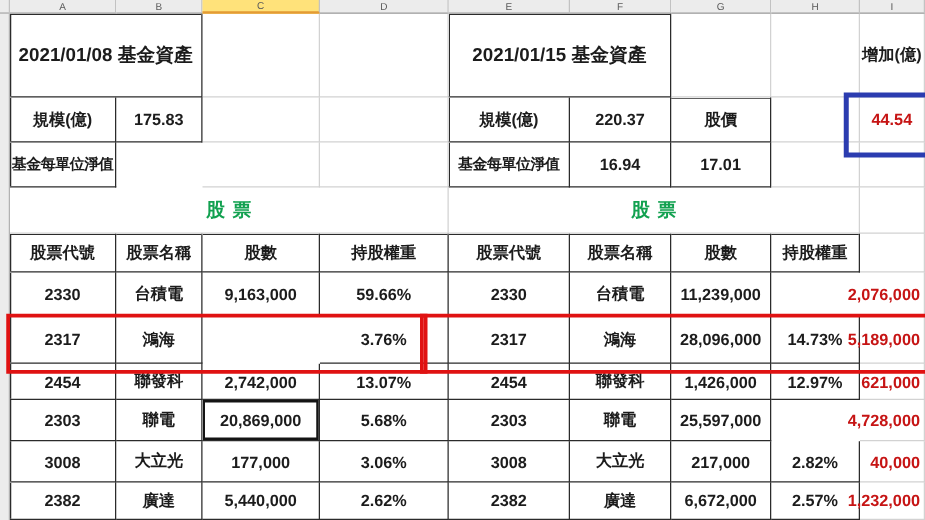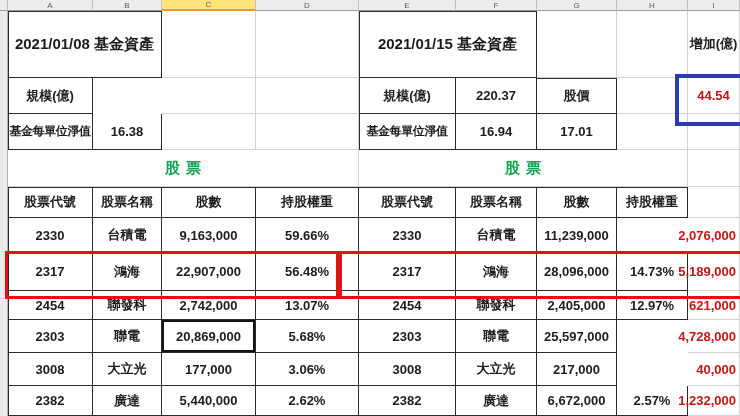--- a/index.html
+++ b/index.html
@@ -52,30 +52,30 @@
 
   <div class="c k ktl title" style="grid-area:2/2/3/4">2021/01/08 基金資產</div>
   <div class="c" style="grid-area:2/4"></div>
   <div class="c" style="grid-area:2/5"></div>
   <div class="c k ktl title" style="grid-area:2/6/3/8">2021/01/15 基金資產</div>
   <div class="c" style="grid-area:2/8"></div>
   <div class="c" style="grid-area:2/9"></div>
   <div class="c" style="grid-area:2/10">增加(億)</div>
 
   <div class="c k kl" style="grid-area:3/2">規模(億)</div>
+  <div class="c k" style="grid-area:3/3">175.83</div>
   <div class="c" style="grid-area:3/4"></div>
   <div class="c" style="grid-area:3/5"></div>
   <div class="c k kl" style="grid-area:3/6">規模(億)</div>
   <div class="c k" style="grid-area:3/7">220.37</div>
   <div class="c k kt" style="grid-area:3/8">股價</div>
   <div class="c" style="grid-area:3/9"></div>
   <div class="c red" style="grid-area:3/10">44.54</div>
 
   <div class="c k kl small" style="grid-area:4/2">基金每單位淨值</div>
-  <div class="c k" style="grid-area:4/3">16.38</div>
   <div class="c" style="grid-area:4/4"></div>
   <div class="c" style="grid-area:4/5"></div>
   <div class="c k kl small" style="grid-area:4/6">基金每單位淨值</div>
   <div class="c k" style="grid-area:4/7">16.94</div>
   <div class="c k" style="grid-area:4/8">17.01</div>
   <div class="c" style="grid-area:4/9"></div>
   <div class="c" style="grid-area:4/10"></div>
 
   <div class="c green" style="grid-area:5/2/6/6">股票</div>
   <div class="c green" style="grid-area:5/6/6/10">股票</div>
@@ -95,54 +95,54 @@
   <div class="c k" style="grid-area:7/3">台積電</div>
   <div class="c k" style="grid-area:7/4">9,163,000</div>
   <div class="c k" style="grid-area:7/5">59.66%</div>
   <div class="c k" style="grid-area:7/6">2330</div>
   <div class="c k" style="grid-area:7/7">台積電</div>
   <div class="c k" style="grid-area:7/8">11,239,000</div>
   <div class="c red right" style="grid-area:7/10">2,076,000</div>
 
   <div class="c k kl" style="grid-area:8/2">2317</div>
   <div class="c k" style="grid-area:8/3">鴻海</div>
-  <div class="c k" style="grid-area:8/4">22,907,000</div>
-  <div class="c k" style="grid-area:8/5">56.48%</div>
+  <div class="c k" style="grid-area:8/5">3.76%</div>
   <div class="c k" style="grid-area:8/6">2317</div>
   <div class="c k" style="grid-area:8/7">鴻海</div>
   <div class="c k" style="grid-area:8/8">28,096,000</div>
   <div class="c k" style="grid-area:8/9">14.73%</div>
   <div class="c red right" style="grid-area:8/10">5,189,000</div>
 
   <div class="c k kl" style="grid-area:9/2">2454</div>
   <div class="c k" style="grid-area:9/3">聯發科</div>
   <div class="c k" style="grid-area:9/4">2,742,000</div>
   <div class="c k" style="grid-area:9/5">13.07%</div>
   <div class="c k" style="grid-area:9/6">2454</div>
   <div class="c k" style="grid-area:9/7">聯發科</div>
-  <div class="c k" style="grid-area:9/8">2,405,000</div>
+  <div class="c k" style="grid-area:9/8">1,426,000</div>
   <div class="c k" style="grid-area:9/9">12.97%</div>
   <div class="c red right" style="grid-area:9/10">621,000</div>
 
   <div class="c k kl" style="grid-area:10/2">2303</div>
   <div class="c k" style="grid-area:10/3">聯電</div>
   <div class="c k sel" style="grid-area:10/4">20,869,000</div>
   <div class="c k" style="grid-area:10/5">5.68%</div>
   <div class="c k" style="grid-area:10/6">2303</div>
   <div class="c k" style="grid-area:10/7">聯電</div>
   <div class="c k" style="grid-area:10/8">25,597,000</div>
   <div class="c red right" style="grid-area:10/10">4,728,000</div>
 
   <div class="c k kl" style="grid-area:11/2">3008</div>
   <div class="c k" style="grid-area:11/3">大立光</div>
   <div class="c k" style="grid-area:11/4">177,000</div>
   <div class="c k" style="grid-area:11/5">3.06%</div>
   <div class="c k" style="grid-area:11/6">3008</div>
   <div class="c k" style="grid-area:11/7">大立光</div>
   <div class="c k" style="grid-area:11/8">217,000</div>
+  <div class="c k" style="grid-area:11/9">2.82%</div>
   <div class="c red right" style="grid-area:11/10">40,000</div>
 
   <div class="c k kl" style="grid-area:12/2">2382</div>
   <div class="c k" style="grid-area:12/3">廣達</div>
   <div class="c k" style="grid-area:12/4">5,440,000</div>
   <div class="c k" style="grid-area:12/5">2.62%</div>
   <div class="c k" style="grid-area:12/6">2382</div>
   <div class="c k" style="grid-area:12/7">廣達</div>
   <div class="c k" style="grid-area:12/8">6,672,000</div>
   <div class="c k" style="grid-area:12/9">2.57%</div>

